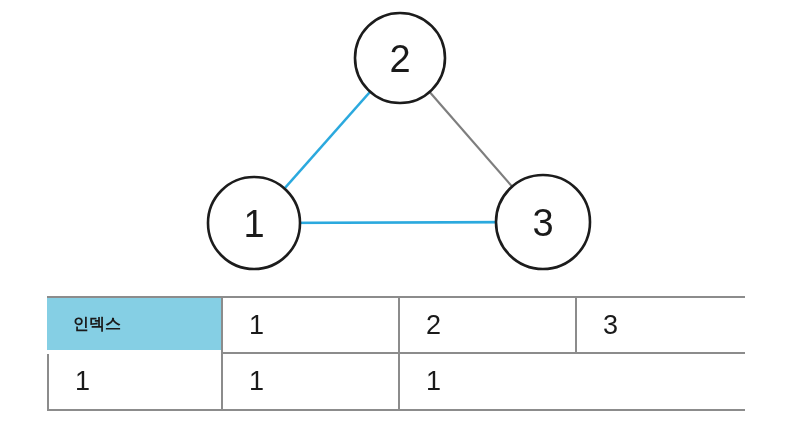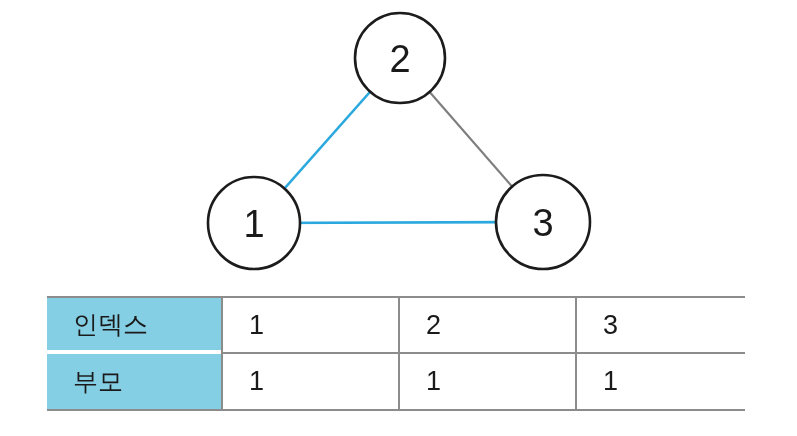--- a/index.html
+++ b/index.html
@@ -47,22 +47,22 @@
   }
   .cell {
     display: flex;
     align-items: center;
     padding-left: 26px;
     font-size: 27px;
     background: #ffffff;
   }
   .cell.th {
     background: var(--table-header-bg, #85cfe4);
-    font-weight: normal;
-    font-size: 25px;
+    font-weight: bold;
+    font-size: 16px;
   }
   .cell.vline { border-left: 2px solid var(--table-border, #8c8c8c); }
   .cell.r1 { border-bottom: 2px solid var(--table-border, #8c8c8c); }
   .cell.th.r1 { border-bottom: 4px solid #ffffff; }
 </style>
 </head>
 <body>
 
 <div class="stage">
 
@@ -85,19 +85,18 @@
     </g>
   </svg>
 
   <div class="ptable">
 
     <div class="cell th r1">인덱스</div>
     <div class="cell vline r1">1</div>
     <div class="cell vline r1">2</div>
     <div class="cell vline r1">3</div>
 
-    <div class="cell th">부모</div>
     <div class="cell vline">1</div>
     <div class="cell vline">1</div>
     <div class="cell vline">1</div>
   </div>
 
 </div>
 
 </body></html>

